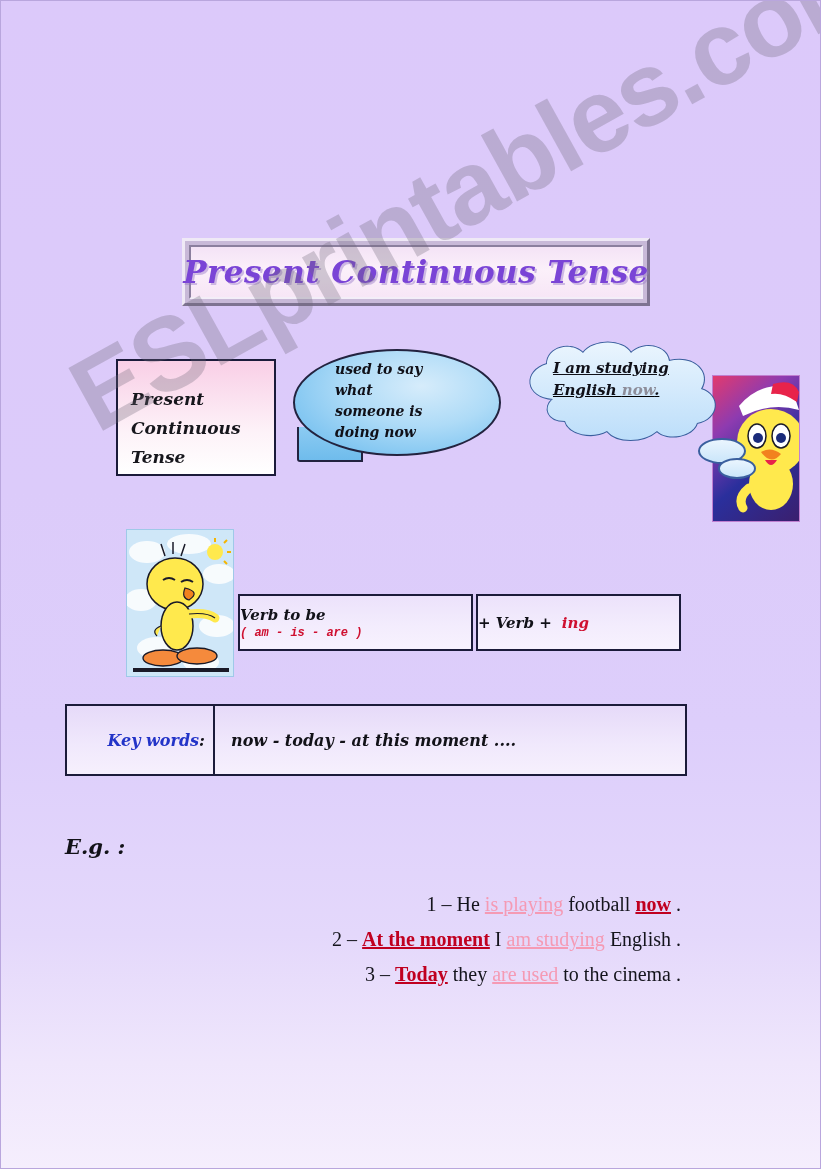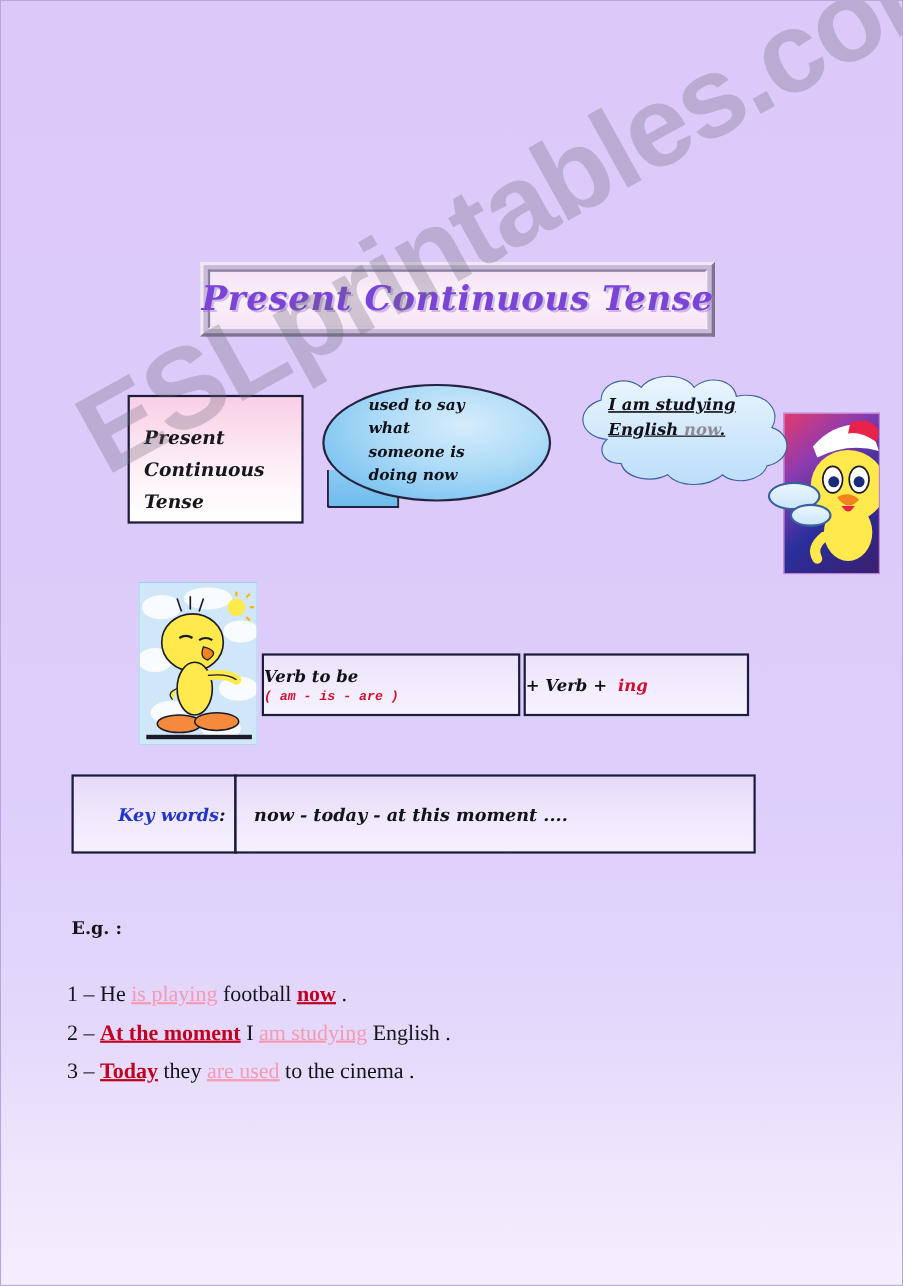--- a/index.html
+++ b/index.html
@@ -318,31 +318,33 @@
     color: #121218;
     white-space: nowrap;
   }
 
   
   #eg-label {
     position: absolute;
     left: 64px;
     top: 833px;
     font-family: "DejaVu Serif", serif;
-    font-weight: bold;
-    font-size: 16px;
+    font-style: italic;
+    font-weight: bold;
+    font-size: 21px;
     color: #121218;
     z-index: 12;
   }
   #examples {
     position: absolute;
     left: 60px;
     top: 886px;
     width: 620px;
     z-index: 12;
+    text-align: right;
   }
   .ex-line {
     font-family: "Liberation Serif", serif;
     font-size: 20px;
     color: #14141c;
     line-height: 35px;
     white-space: nowrap;
   }
   .ex-line .verb {
     color: #f59ab4;

